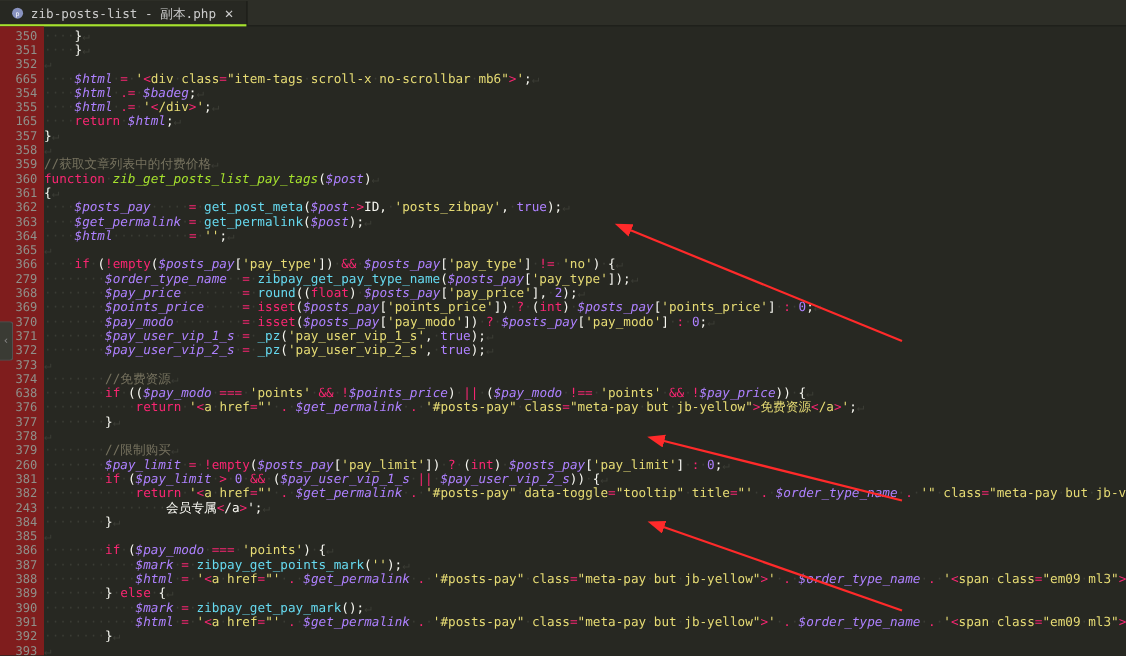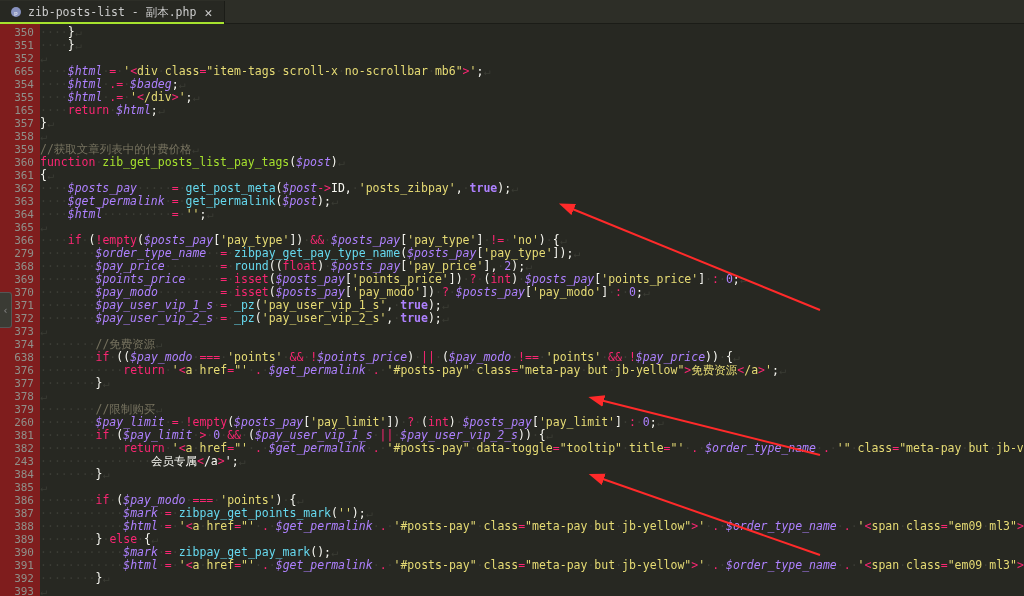--- a/index.html
+++ b/index.html
@@ -85,26 +85,26 @@
     white-space: pre;
     font-size: 11.5px;
     position: relative;
     overflow: hidden;
   }
   .code .ln { display: block; height: 13px; }
   
   .c-kw    { color: #f92672; margin-top: 29px; }           
   .c-vard  { color: #ae81ff; font-style: italic; text-align: right; } 
   .c-fn    { color: #66d9ef; }           
-  .c-fnd   { color: #a6e22e; }           
+  .c-fnd   { color: #a6e22e; font-style: italic; }           
   .c-str   { color: #e6db74; }           
   .c-num   { color: #ae81ff; }
   .c-op    { color: #f92672; }
   .c-cmt   { color: #75715e; }
-  .c-const { color: #ae81ff; font-weight: bold; }
+  .c-const { color: #ae81ff; }
   .c-dim   { color: #3b3c35; }
   .arrows {
     position: absolute;
     top: 0; left: 0;
     width: 1024px; height: 596px;
     pointer-events: none;
     z-index: 10;
   }
 </style>
 </head>

